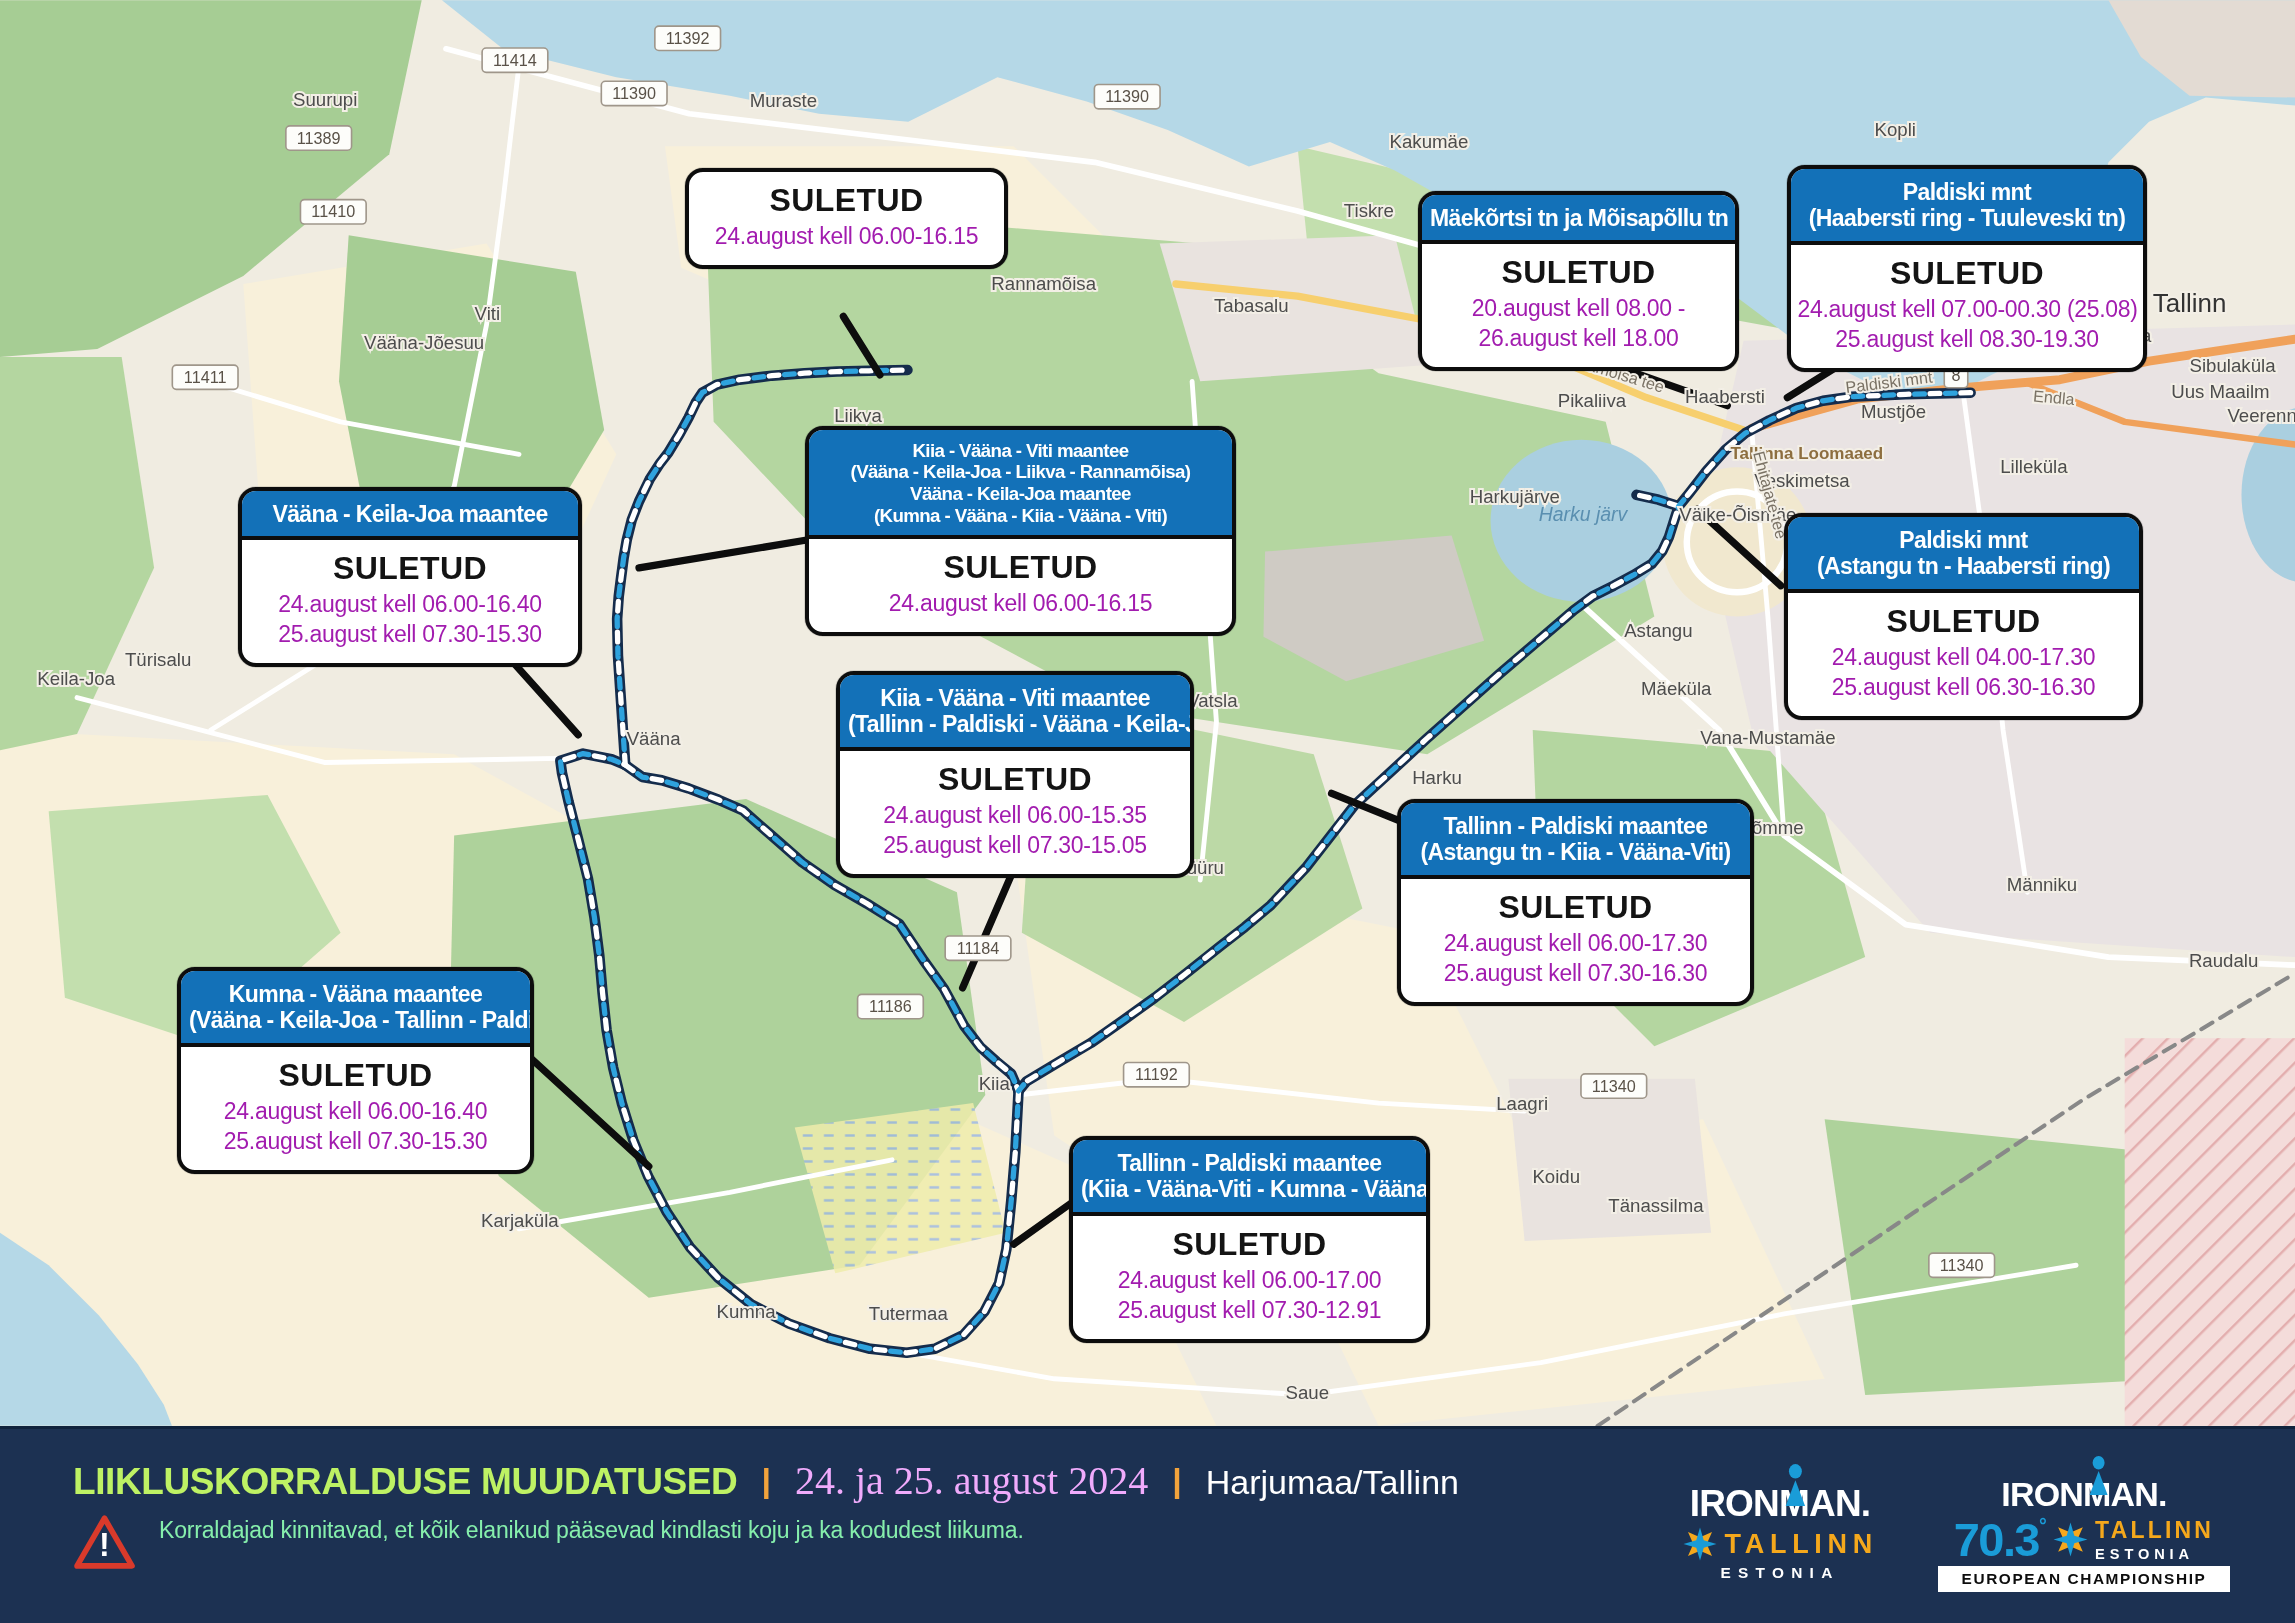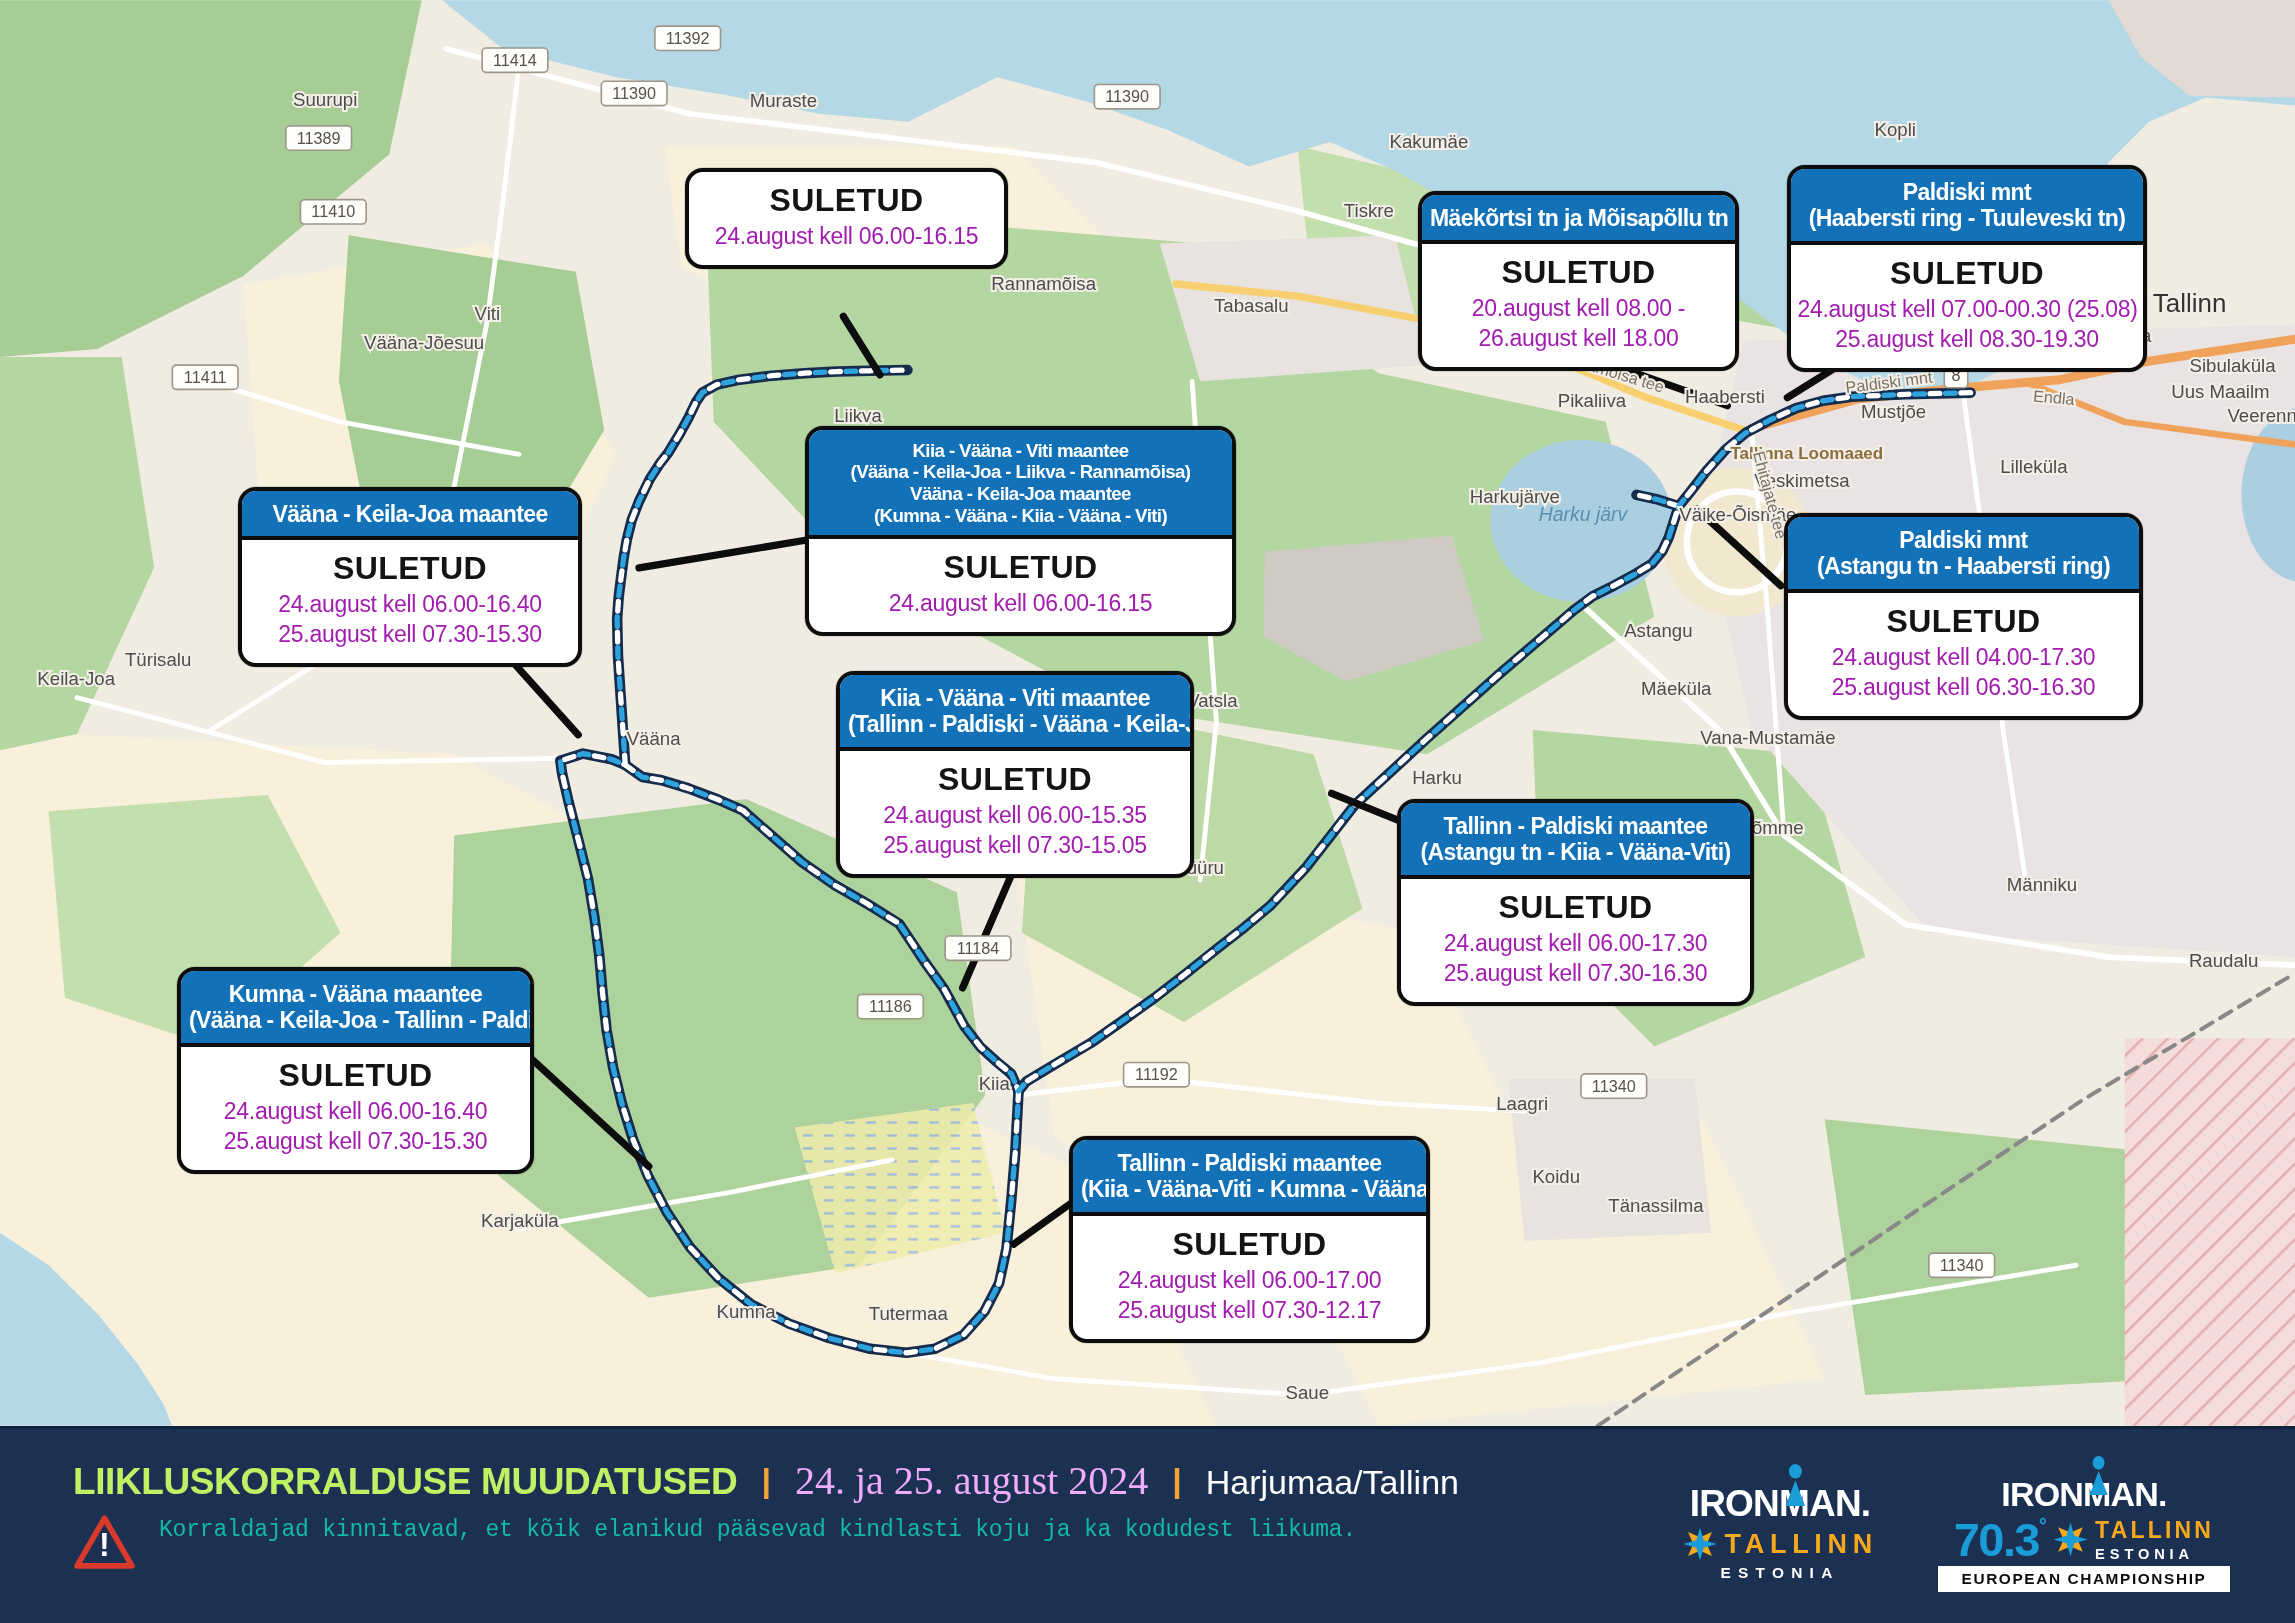--- a/index.html
+++ b/index.html
@@ -17,21 +17,21 @@
   
   .footer{position:absolute;left:0;bottom:0;width:100%;height:197px;background:#1c3152;box-sizing:border-box;}
   .footer-accent{position:absolute;top:0;left:0;width:100%;height:3.2px;background:#10233d;}
   .f-titlerow{position:absolute;left:73px;top:31px;display:flex;align-items:baseline;gap:24px;white-space:nowrap;}
   .f-title{color:#bef264;font-weight:bold;font-size:37px;letter-spacing:-0.4px;}
   .f-sep{color:#f2a33c;font-weight:bold;font-size:34px;transform:translateY(-1.6px);}
   .f-date{color:#f0abfc;font-size:40px;font-family:Liberation Serif, serif;}
   .f-region{color:#fff;font-size:34px;}
   .f-warnrow{position:absolute;left:73px;top:88px;display:flex;gap:23px;align-items:flex-start;}
   .warn-tri{flex:0 0 auto;}
-  .warn-lines{color:#14b8a6;font-size:23px;line-height:1.45;letter-spacing:-0.2px;font-family:Liberation Mono, monospace;}
+  .warn-lines{color:#86efac;font-size:23px;line-height:1.45;letter-spacing:-0.2px;}
   
   .logo{position:absolute;text-align:center;color:#fff;}
   .logo1{right:381px;bottom:41px;width:268px;}
   .logo2{right:65px;bottom:31px;width:292px;}
   .im-word{position:relative;font-weight:900;font-size:37px;letter-spacing:-0.8px;line-height:1;}
   .logo2 .im-word{font-size:34px;}
   .mdot{position:absolute;left:50%;top:-21px;transform:translateX(1.6px);}
   .im-row{display:flex;align-items:center;justify-content:center;gap:6.5px;margin-top:4.9px;}
   .im-city{color:#f5a81c;font-weight:bold;font-size:27px;letter-spacing:5.7px;}
   .im-country{color:#fff;font-size:15.4px;letter-spacing:7.3px;font-weight:bold;margin-top:1.6px;}
@@ -298,21 +298,21 @@
         </div>
       </div>
       <div class="callout" style="left: 1069px; top: 1136px; width: 361px;">
         <div class="co-header">
           <div class="co-hline">Tallinn - Paldiski maantee</div>
           <div class="co-hline">(Kiia - Vääna-Viti - Kumna - Vääna)</div>
         </div>
         <div class="co-body">
           <div class="co-status">SULETUD</div>
           <div class="co-time">24.august kell 06.00-17.00</div>
-          <div class="co-time">25.august kell 07.30-12.17</div>
+          <div class="co-time">25.august kell 07.30-12.91</div>
         </div>
       </div>
       <div class="callout" style="left: 1397px; top: 799px; width: 357px;">
         <div class="co-header">
           <div class="co-hline">Tallinn - Paldiski maantee</div>
           <div class="co-hline">(Astangu tn -  Kiia - Vääna-Viti)</div>
         </div>
         <div class="co-body">
           <div class="co-status">SULETUD</div>
           <div class="co-time">24.august kell 06.00-17.30</div>

